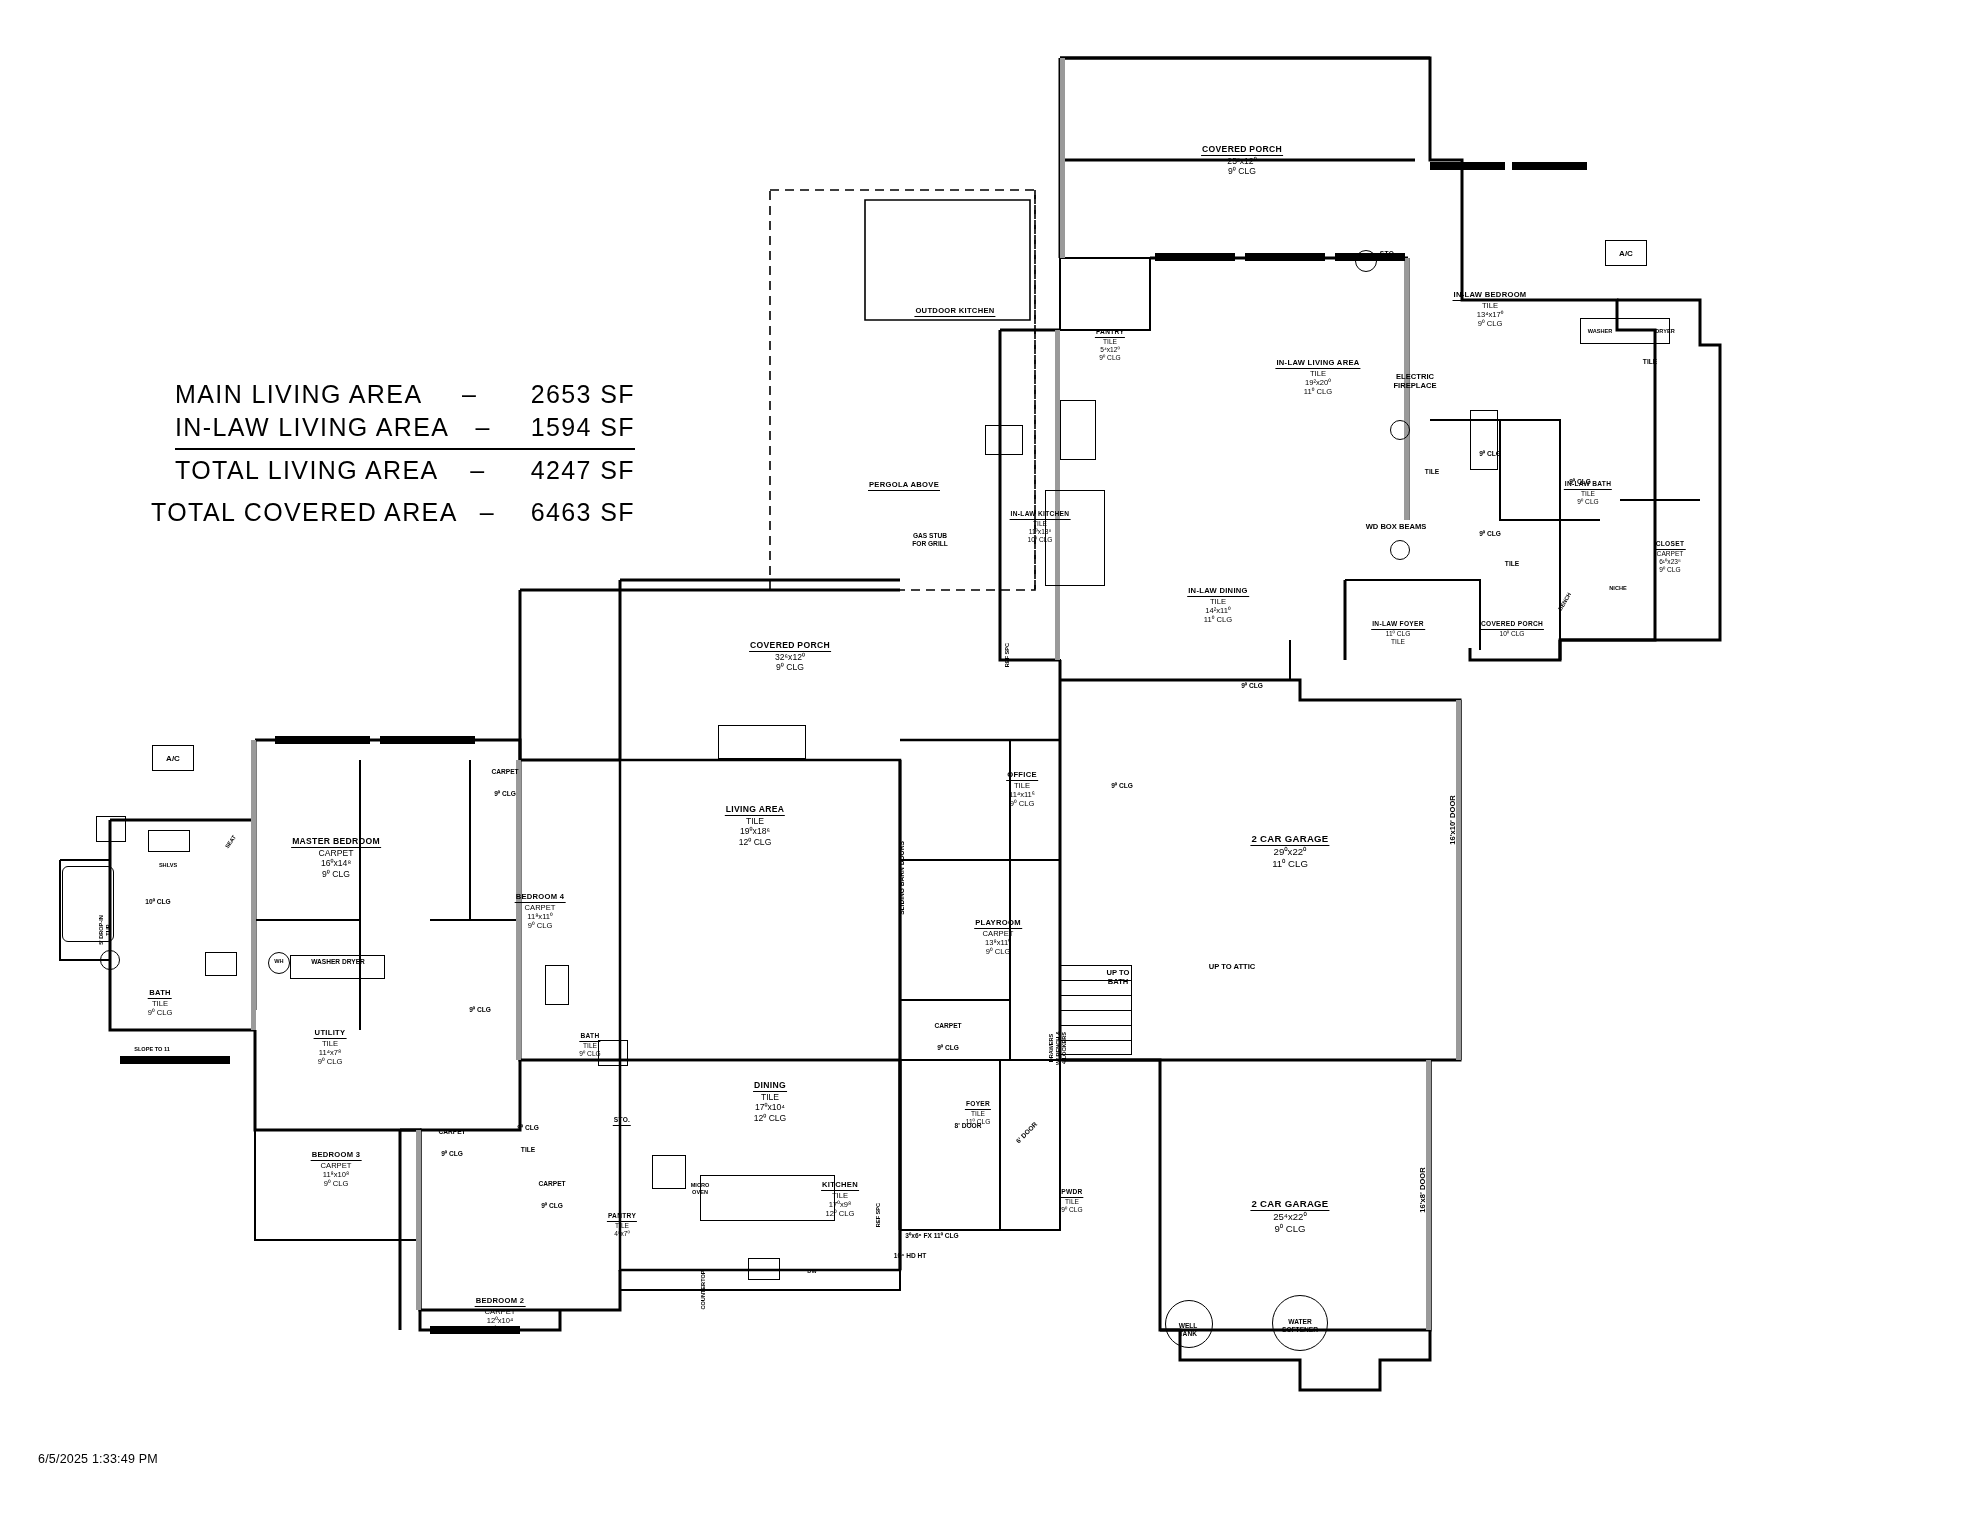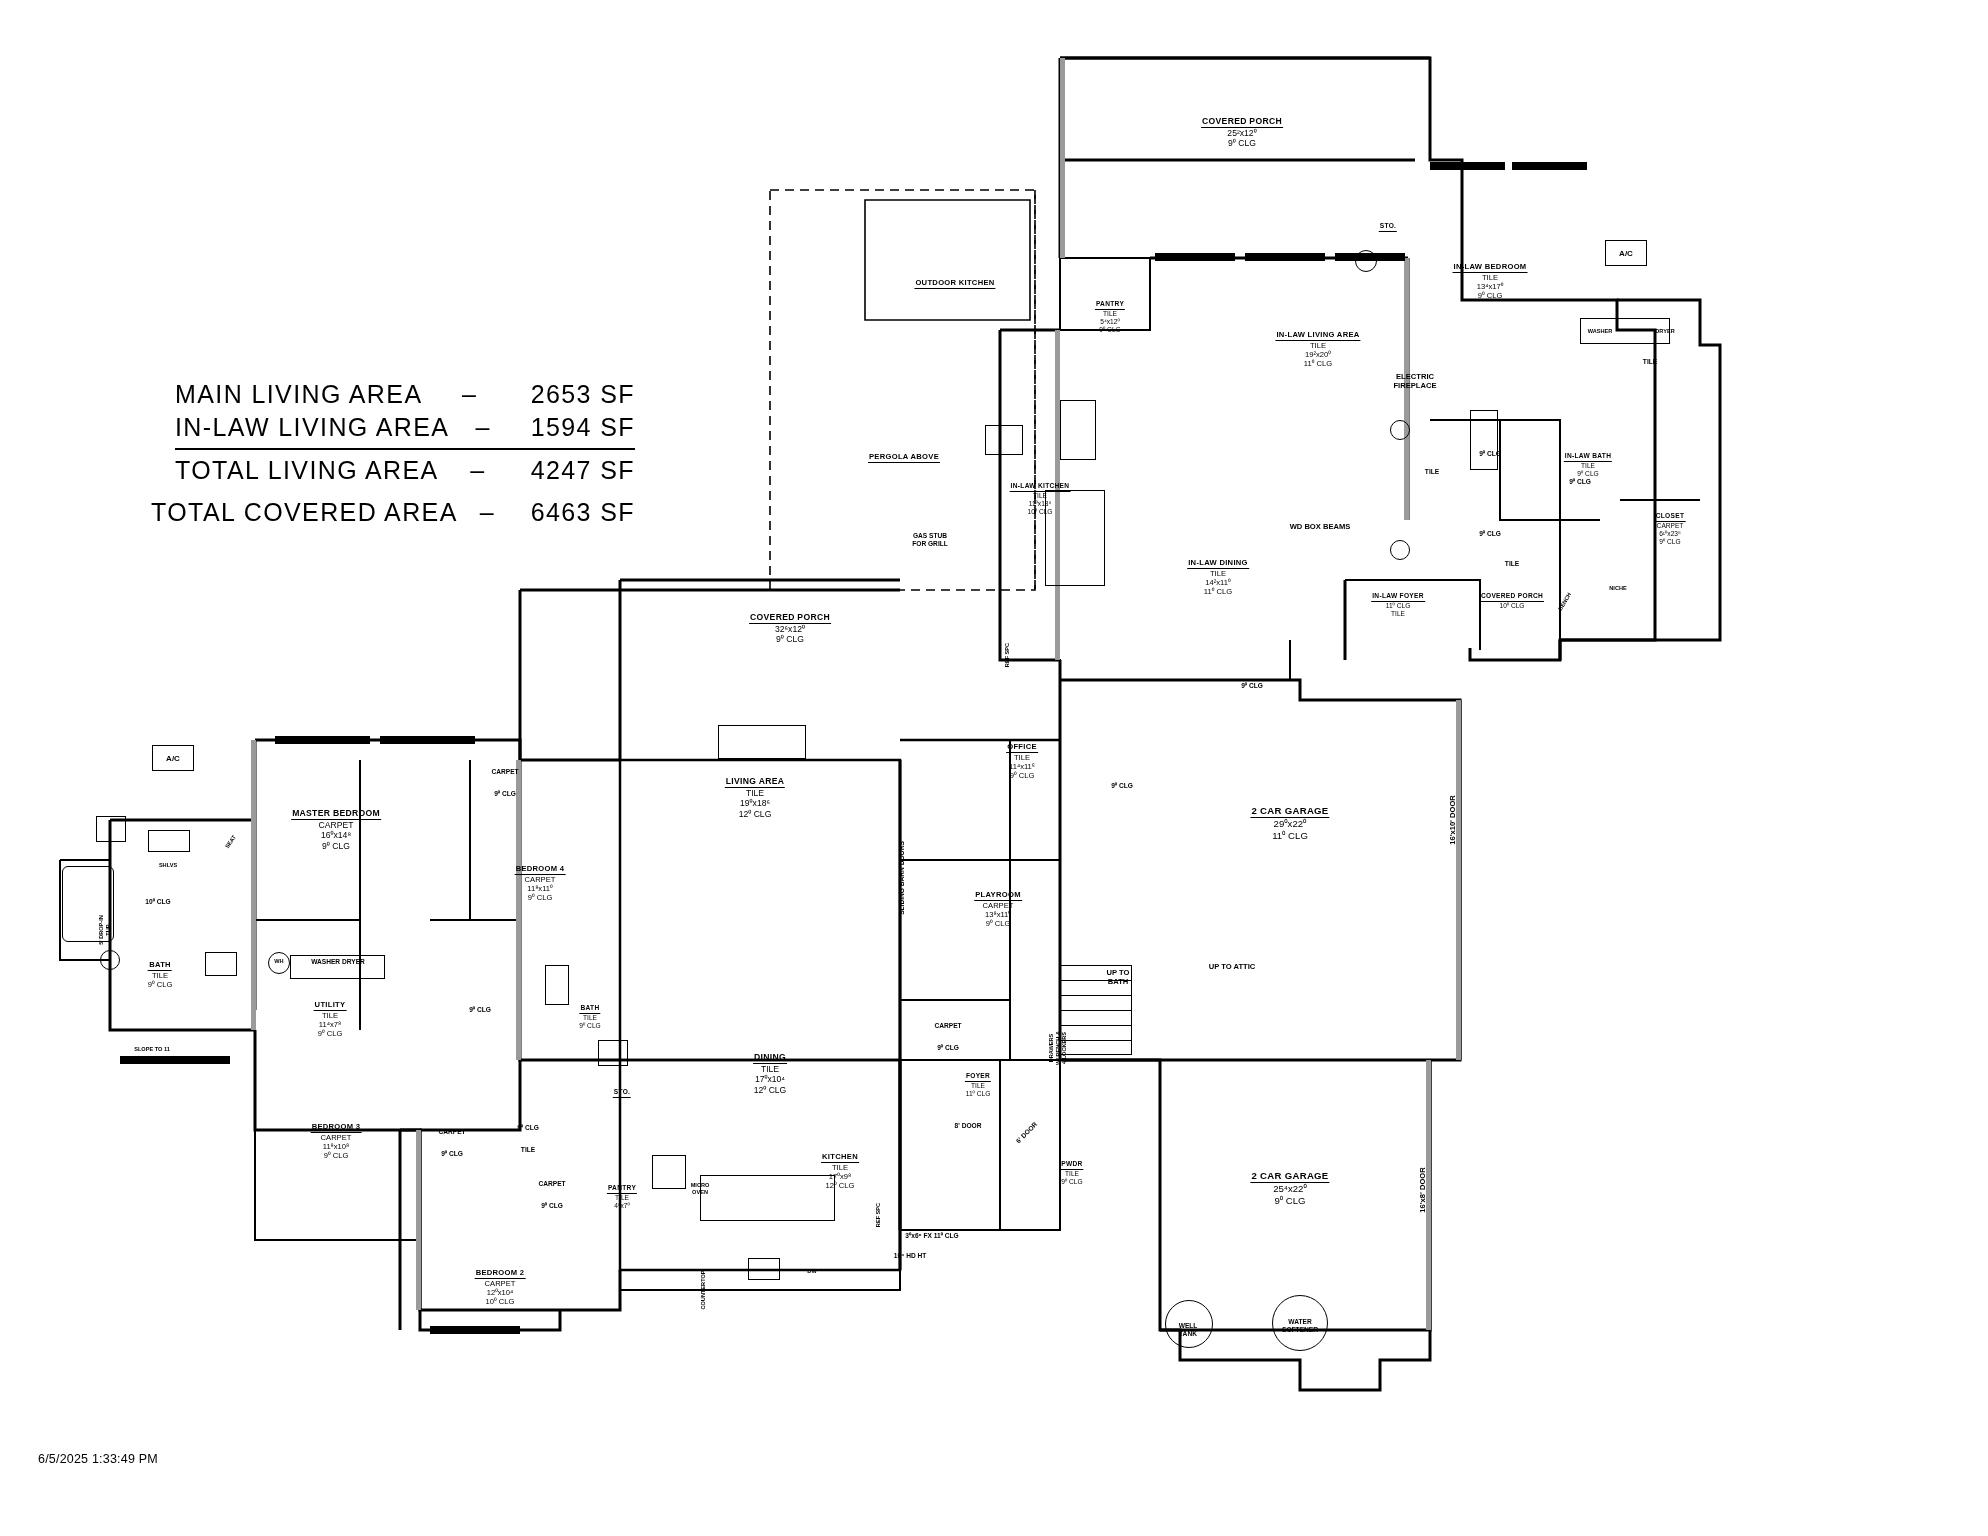--- a/index.html
+++ b/index.html
@@ -16,21 +16,21 @@
   .summary .row .lbl{flex:0 0 auto;}
   .summary .row .dash{flex:1 1 auto;text-align:center;}
   .summary .row .val{flex:0 0 auto;text-align:right;min-width:118px;}
   .summary .ruled{border-bottom:2px solid #000;padding-bottom:3px;}
   .summary .gap{height:9px;}
 
   
   .rm{position:absolute;text-align:center;line-height:1.22;white-space:nowrap;
       transform:translate(-50%,0);}
   .rm .nm{font-weight:bold;border-bottom:1.6px solid #000;display:inline-block;
-      padding:0 1px 0.5px;letter-spacing:0.3px;}
+      padding:0 1px 0.5px;letter-spacing:0.3px;margin-top:28px;}
   .rm .ln{display:block;}
   .t5{font-size:5.6px;} .t6{font-size:6.6px;} .t7{font-size:7.6px;}
   .t8{font-size:8.6px;} .t9{font-size:9.6px;}
 
   .note{position:absolute;white-space:nowrap;transform:translate(-50%,0);
         text-align:center;line-height:1.2;font-weight:bold;}
   .vert{transform-origin:0 0;}      
   .wl{position:absolute;background:#9a9a9a;}  
   .thin{position:absolute;background:#000;}
   .box{position:absolute;border:1px solid #000;box-sizing:border-box;}
@@ -231,21 +231,21 @@
 
   <div class="rm t7" style="left:1318px;top:330px;">
     <span class="nm">IN-LAW LIVING AREA</span>
     <span class="ln">TILE</span>
     <span class="ln">19²x20⁰</span>
     <span class="ln">11⁰ CLG</span>
   </div>
 
   <div class="note t7" style="left:1415px;top:372px;white-space:pre;">ELECTRIC
 FIREPLACE</div>
-  <div class="note t7" style="left:1320px;top:522px;">WD BOX BEAMS</div>
+  <div class="note t7" style="left:1396px;top:522px;">WD BOX BEAMS</div>
 
   <div class="rm t7" style="left:1490px;top:262px;">
     <span class="nm">IN-LAW BEDROOM</span>
     <span class="ln">TILE</span>
     <span class="ln">13⁴x17⁰</span>
     <span class="ln">9⁰ CLG</span>
   </div>
 
   <div class="rm t6" style="left:1040px;top:482px;">
     <span class="nm">IN-LAW KITCHEN</span>

